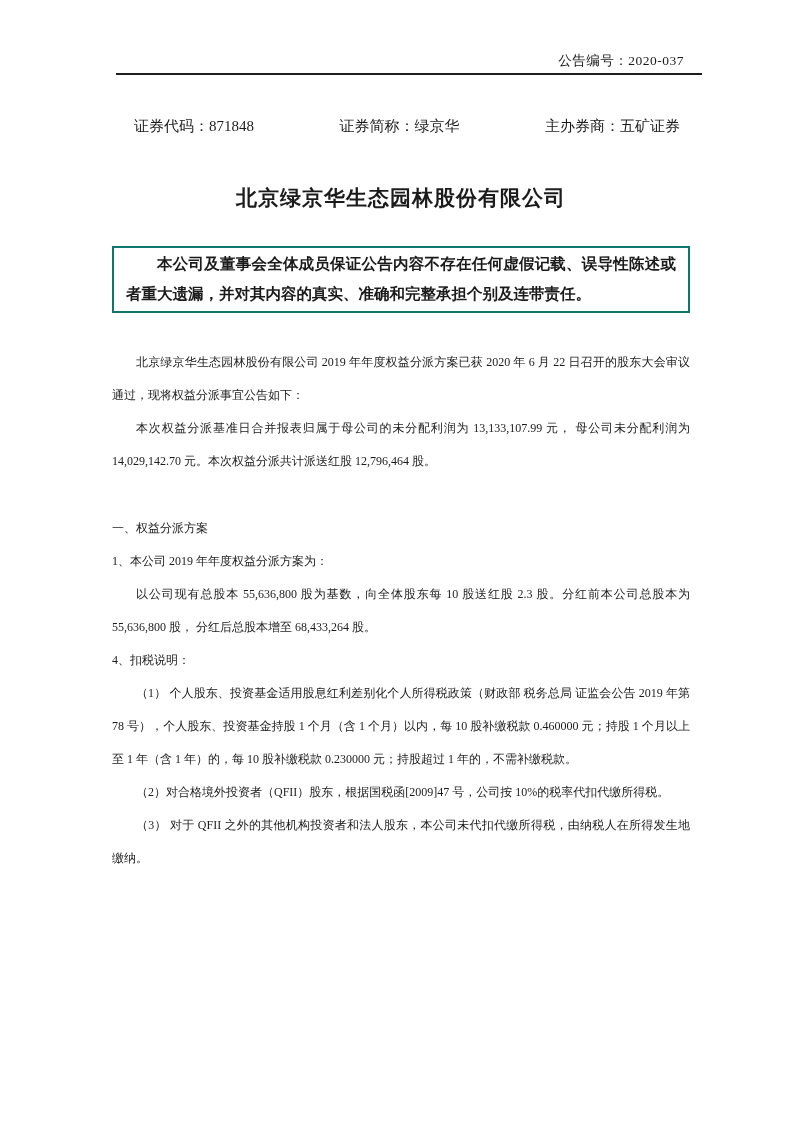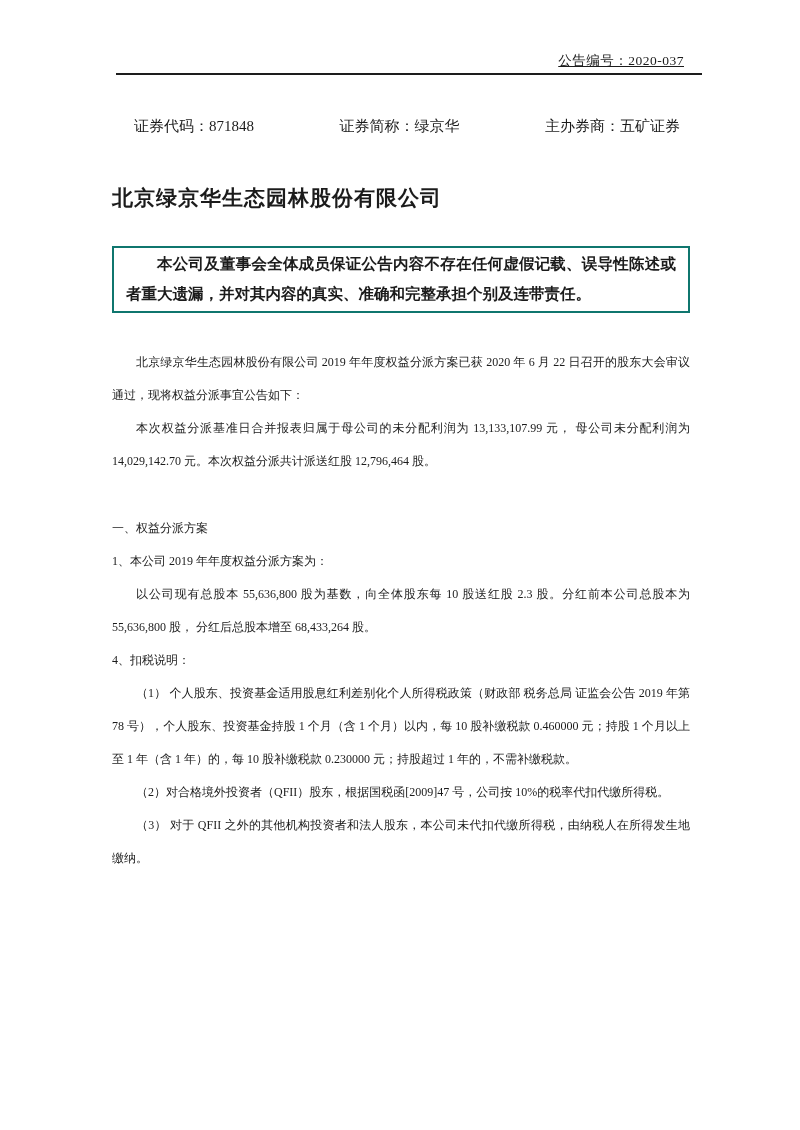--- a/index.html
+++ b/index.html
@@ -16,40 +16,39 @@
   }
   .content {
     padding: 52px 110px 0 112px;
   }
   .announce {
     font-size: 13.5px;
     line-height: 18px;
     text-align: right;
     padding-right: 6px;
     letter-spacing: 0.5px;
-    text-decoration: underline;
   }
   .rule {
     border: 0;
     border-top: 2.5px solid #1d1d1d;
     margin: 3px -12px 0 4px;
   }
   .secline {
     display: flex;
     justify-content: space-between;
     margin-top: 41px;
     padding: 0 10px 0 22px;
     font-size: 15px;
     line-height: 21px;
   }
   h1.doc-title {
     margin: 47px 0 0 0;
     font-size: 21px;
     font-weight: bold;
-    text-align: left;
+    text-align: center;
     line-height: 28px;
     letter-spacing: 1px;
   }
   h2.doc-subtitle {
     margin: 17px 0 0 0;
     font-size: 20px;
     font-weight: bold;
     text-align: center;
     line-height: 28px;
     letter-spacing: 1px;

